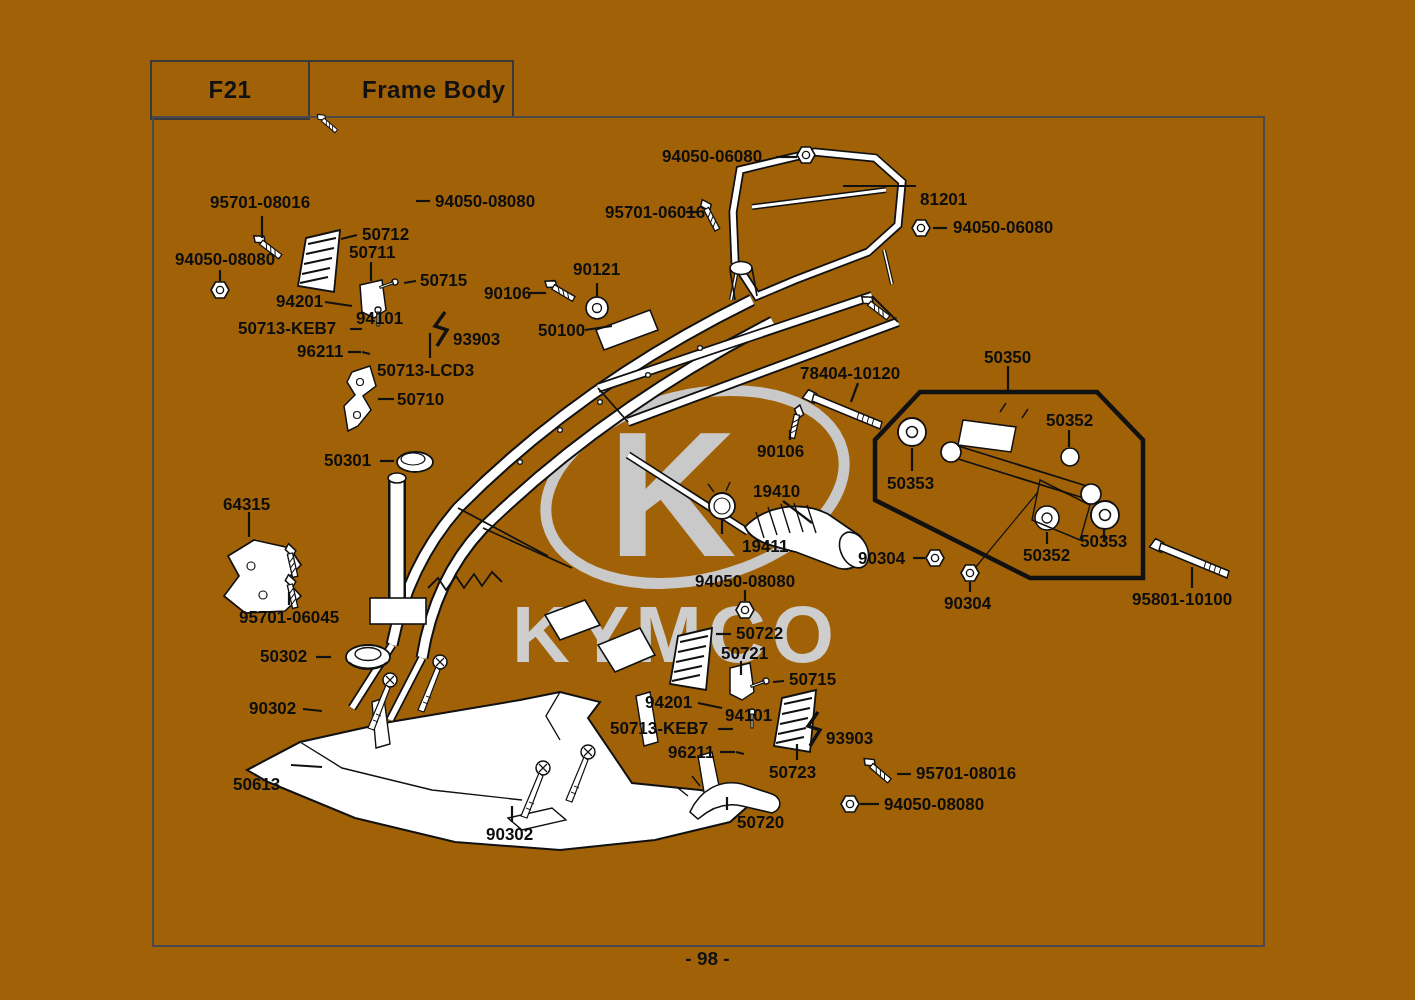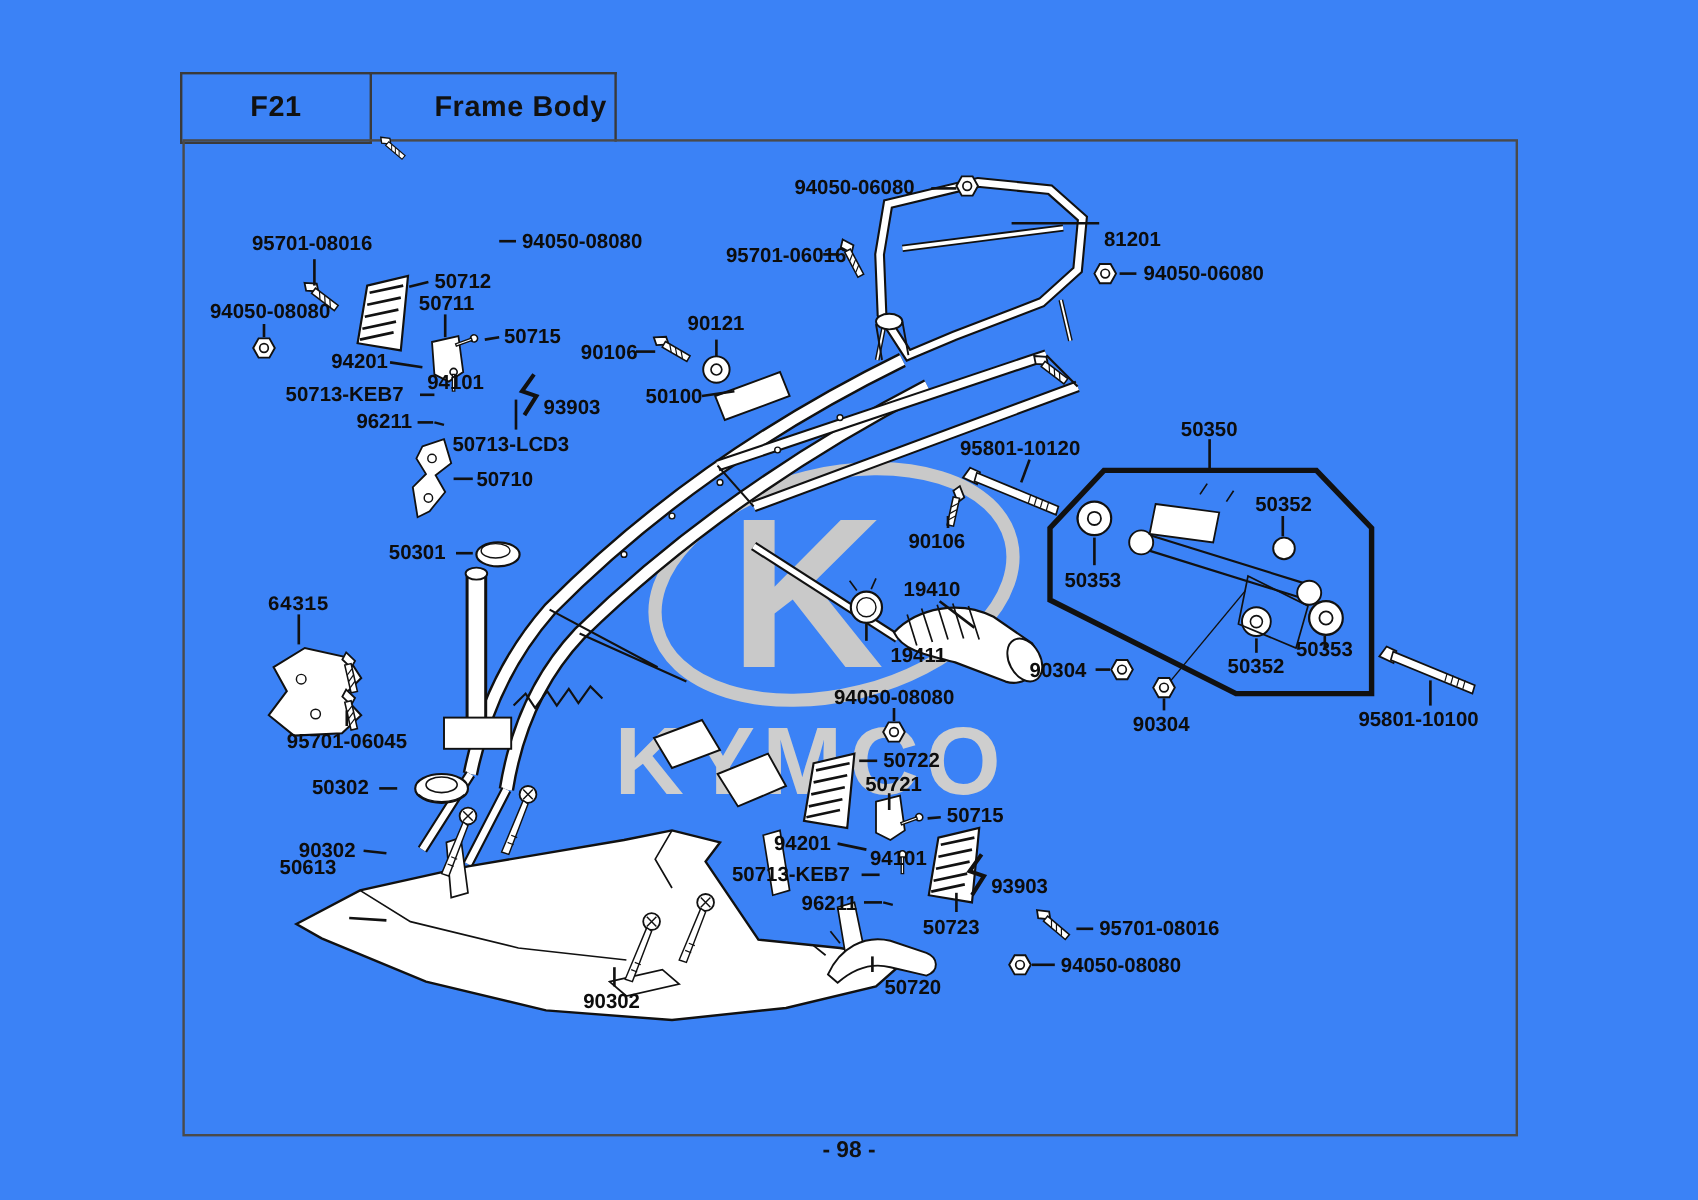--- a/index.html
+++ b/index.html
@@ -1,16 +1,16 @@
 <!DOCTYPE html>
 <html><head>
 <meta charset="utf-8">
 <style>
   html,body{margin:0;padding:0;background:#ffffff;}
-  #page{position:relative;width:1415px;height:1000px;background:#3b82f6;overflow:hidden;
+  #page{position:relative;width:1415px;height:1000px;background:#a16207;overflow:hidden;
         font-family:"Liberation Sans",sans-serif;color:#111;}
   .hdr-box{position:absolute;border:2px solid #3a3a3a;display:flex;align-items:center;justify-content:center;}
   #code-box{left:150px;top:60px;width:156px;height:56px;}
   #title-cell{position:absolute;left:308px;top:60px;width:204px;height:56px;
               border-top:2px solid #3a3a3a;border-right:2px solid #3a3a3a;
               display:flex;align-items:center;}
   .hdr-text{font-weight:bold;font-size:24px;letter-spacing:0.5px;}
   #title-text{padding-left:54px;white-space:nowrap;}
   #draw-border{position:absolute;left:152px;top:116px;width:1109px;height:827px;border:2px solid #4a4a4a;}
   #art{position:absolute;left:0;top:0;width:1415px;height:1000px;}
@@ -295,21 +295,21 @@
       <div class="plabel" style="left: 276px; top: 293px;">94201</div>
       <div class="plabel" style="left: 356px; top: 310px;">94101</div>
       <div class="plabel" style="left: 238px; top: 320px;">50713-KEB7</div>
       <div class="plabel" style="left: 297px; top: 343px;">96211</div>
       <div class="plabel" style="left: 377px; top: 362px;">50713-LCD3</div>
       <div class="plabel" style="left: 397px; top: 391px;">50710</div>
       <div class="plabel" style="left: 453px; top: 331px;">93903</div>
       <div class="plabel" style="left: 573px; top: 261px;">90121</div>
       <div class="plabel" style="left: 484px; top: 285px;">90106</div>
       <div class="plabel" style="left: 538px; top: 322px;">50100</div>
-      <div class="plabel" style="left: 800px; top: 365px;">95801-10120</div>
+      <div class="plabel" style="left: 800px; top: 365px;">78404-10120</div>
       <div class="plabel" style="left: 984px; top: 349px;">50350</div>
       <div class="plabel" style="left: 1046px; top: 412px;">50352</div>
       <div class="plabel" style="left: 887px; top: 475px;">50353</div>
       <div class="plabel" style="left: 1080px; top: 533px;">50353</div>
       <div class="plabel" style="left: 1023px; top: 547px;">50352</div>
       <div class="plabel" style="left: 858px; top: 550px;">90304</div>
       <div class="plabel" style="left: 944px; top: 595px;">90304</div>
       <div class="plabel" style="left: 1132px; top: 591px;">95801-10100</div>
       <div class="plabel" style="left: 757px; top: 443px;">90106</div>
       <div class="plabel" style="left: 753px; top: 483px;">19410</div>
@@ -319,24 +319,24 @@
       <div class="plabel" style="left: 721px; top: 645px;">50721</div>
       <div class="plabel" style="left: 789px; top: 671px;">50715</div>
       <div class="plabel" style="left: 645px; top: 694px;">94201</div>
       <div class="plabel" style="left: 725px; top: 707px;">94101</div>
       <div class="plabel" style="left: 610px; top: 720px;">50713-KEB7</div>
       <div class="plabel" style="left: 668px; top: 744px;">96211</div>
       <div class="plabel" style="left: 826px; top: 730px;">93903</div>
       <div class="plabel" style="left: 769px; top: 764px;">50723</div>
       <div class="plabel" style="left: 916px; top: 765px;">95701-08016</div>
       <div class="plabel" style="left: 884px; top: 796px;">94050-08080</div>
-      <div class="plabel" style="left: 223px; top: 496px; font-family: Liberation Mono, monospace;">64315</div>
+      <div class="plabel" style="left: 223px; top: 496px;">64315</div>
       <div class="plabel" style="left: 239px; top: 609px;">95701-06045</div>
       <div class="plabel" style="left: 324px; top: 452px;">50301</div>
       <div class="plabel" style="left: 260px; top: 648px;">50302</div>
       <div class="plabel" style="left: 249px; top: 700px;">90302</div>
       <div class="plabel" style="left: 486px; top: 826px;">90302</div>
-      <div class="plabel" style="left: 233px; top: 714px;">50613</div>
+      <div class="plabel" style="left: 233px; top: 776px;">50613</div>
       <div class="plabel" style="left: 699px; top: 814px; margin-left: 38px;">50720</div>
     </div>
 
   <div id="footer">- 98 -</div>
 </div>
 
 </body></html>

